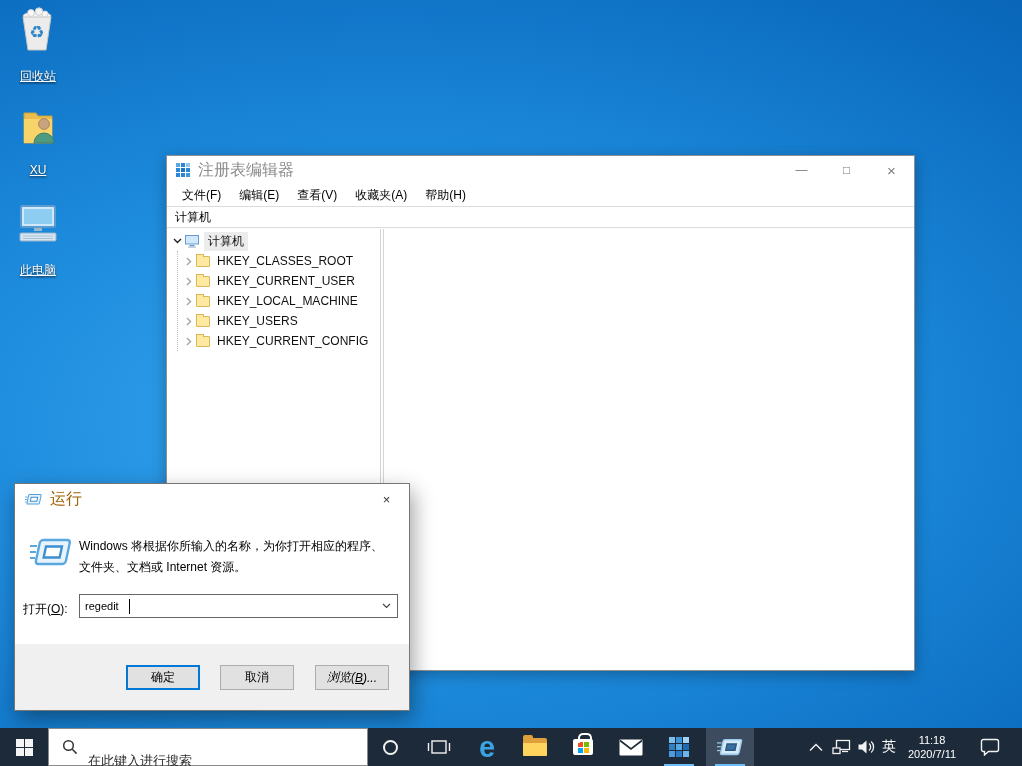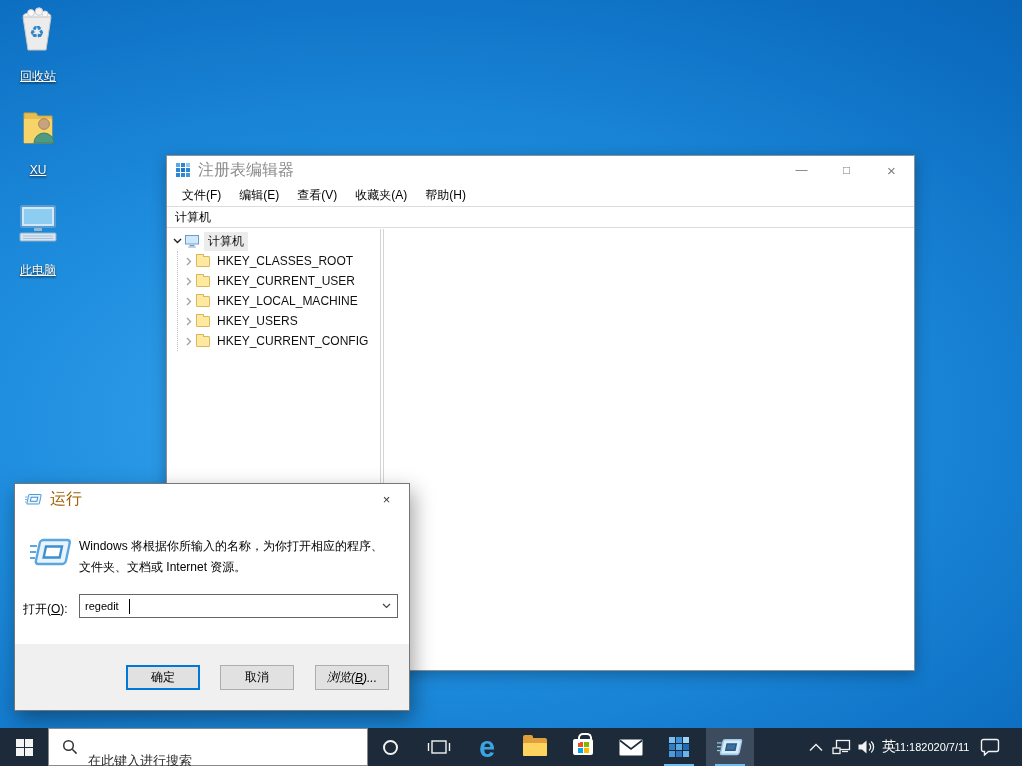--- a/index.html
+++ b/index.html
@@ -122,21 +122,21 @@
   .cube-grid i:nth-child(1){background:#7cc0ef;} .cube-grid i:nth-child(2){background:#3f92d6;}
   .cube-grid i:nth-child(3){background:#9fd4f7;} .cube-grid i:nth-child(4){background:#2f7fc4;}
   .cube-grid i:nth-child(5){background:#5aa6e0;} .cube-grid i:nth-child(6){background:#1e6cb4;}
   .cube-grid i:nth-child(7){background:#4a9adc;} .cube-grid i:nth-child(8){background:#2a7ac6;}
   .cube-grid i:nth-child(9){background:#6cb4ea;}
   .tb-tray { color:#fff; }
   .tray-chev { left:804px; width:24px; }
   .tray-net { left:830px; width:24px; }
   .tray-vol { left:854px; width:24px; }
   .tray-ime { left:878px; width:22px; font-size:14px; color:#fff; }
-  .tray-clock { left:900px; width:64px; font-size:11px; color:#fff; line-height:14px; }
+  .tray-clock { left:900px; width:64px; flex-direction:column; font-size:11px; color:#fff; line-height:14px; }
   .tray-action { left:970px; width:40px; }
 </style>
 </head>
 <body>
 
 <div class="screen">
 
   <div class="dicon" style="left:0;top:6px;">
     <span>
       <svg width="48" height="48" viewBox="0 0 48 48">

